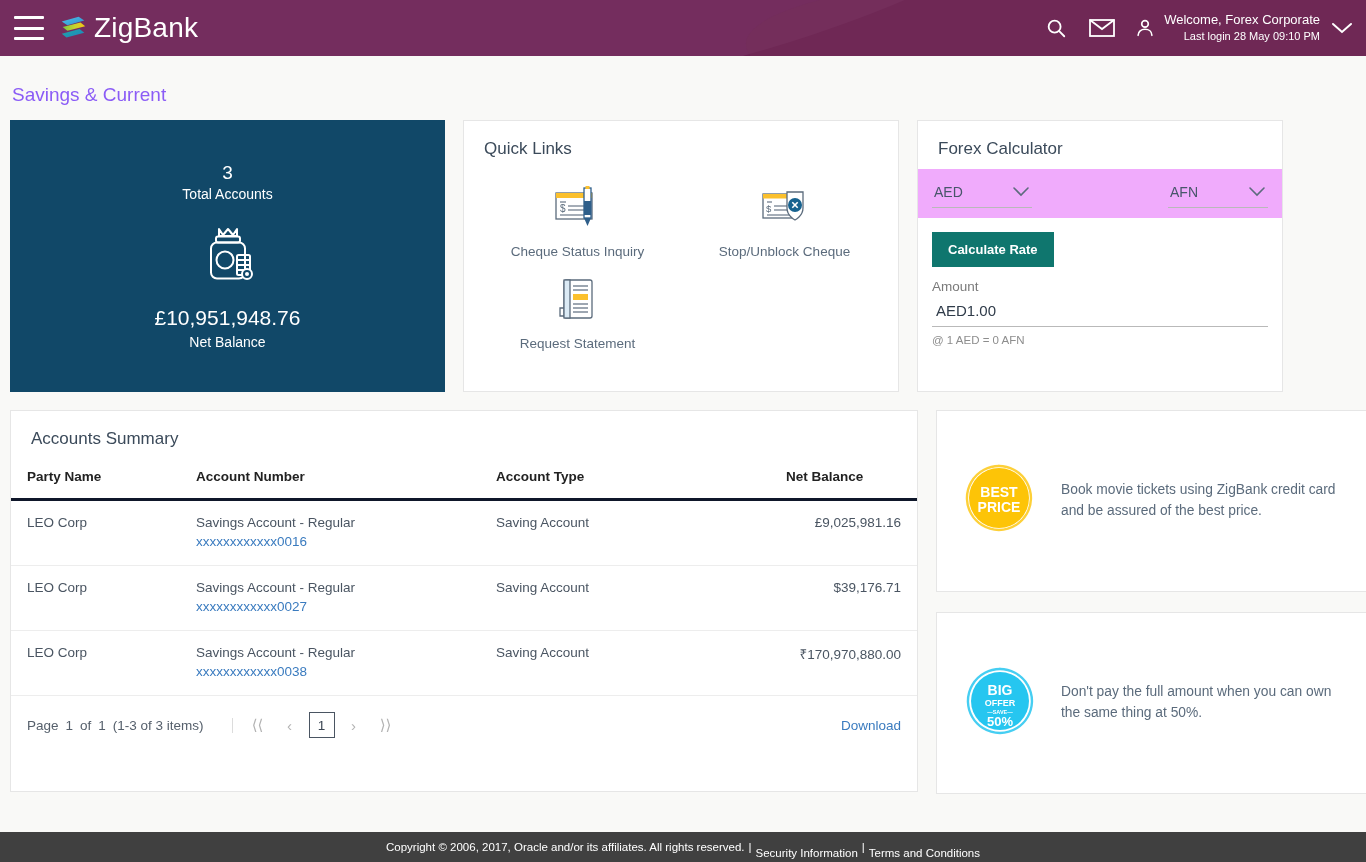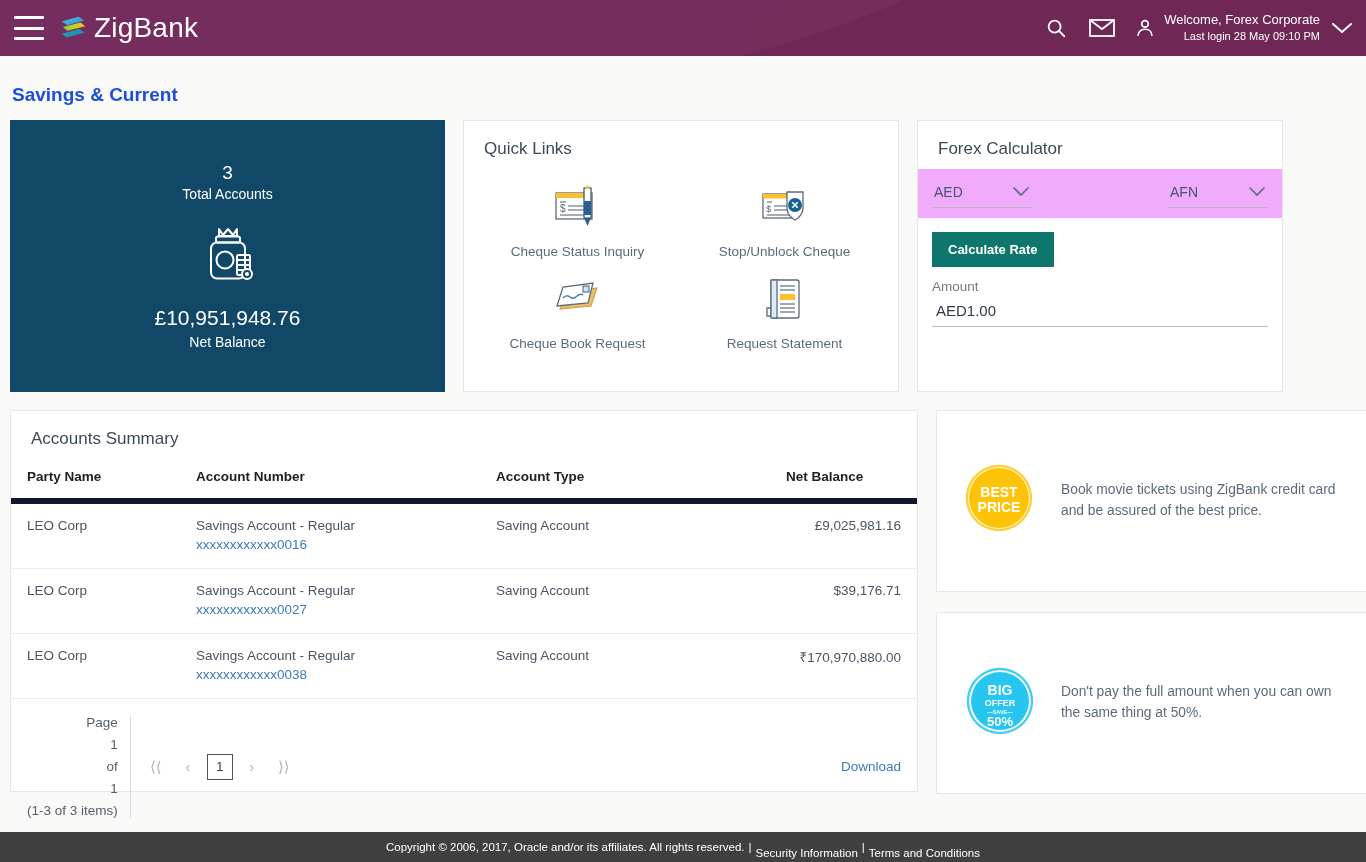--- a/index.html
+++ b/index.html
@@ -51,21 +51,21 @@
   .hdr-icon-btn { width: 40px; height: 40px; display:flex; align-items:center; justify-content:center; cursor:pointer; }
   .user-block { display: flex; align-items: center; cursor: pointer; margin-left: 6px; }
   .user-avatar-icon { margin-right: 8px; display:flex; align-items:center; }
   .user-text { color: #fff; text-align: right; line-height: 1.15; }
   .welcome-line { font-size: 13px; }
   .lastlogin-line { font-size: 11px; margin-top: 2px; }
   .user-caret { margin-left: 10px; display:flex; align-items:center; }
 
   
   .page { padding: 0 10px; }
-  .page-title { font-size: 19px; color: #1d4ed8; padding: 28px 2px 14px 2px; font-weight: 700; }
+  .page-title { font-size: 19px; color: #8b5cf6; padding: 28px 2px 14px 2px; font-weight: 400; }
 
   .row { display: flex; gap: 18px; align-items: flex-start; }
   .col-left { width: 908px; flex: none; }
   .col-right { width: 438px; flex: none; }
 
   .top-row { display: flex; gap: 18px; }
 
   
   .balance-card {
     width: 435px; height: 272px;
@@ -127,36 +127,36 @@
     padding: 2px 2px 7px 4px;
   }
   .rate-note { font-size: 11.5px; color: #8d8d8d; margin-top: 7px; }
 
   
   .accounts { margin-top: 18px; height: 382px; display: flex; flex-direction: column; }
   table.acct { width: 100%; border-collapse: collapse; }
   table.acct th {
     text-align: left; font-size: 13.5px; color: #222; font-weight: bold;
     padding: 10px 0 14px 0;
-    border-bottom: 6px solid #0f172a;
+    border-bottom: 3px solid #0f172a;
   }
   table.acct td {
     font-size: 13.5px; color: #4a5562;
     padding: 14px 0 16px 0;
     border-bottom: 1px solid #ededed;
     vertical-align: top;
   }
   .c-party { width: 185px; padding-left: 16px !important; }
   .c-acct  { width: 300px; }
   .c-type  { width: 290px; }
   .c-bal   { text-align: right; padding-right: 16px !important; }
   .acct-link { color: #3a7bbf; display: block; margin-top: 4px; cursor: pointer; }
 
   .pager { display: flex; align-items: center; padding: 16px 16px 0 16px; font-size: 13.5px; color: #56606c; }
-  .pg-text { display: flex; gap: 7px; align-items: flex-end; padding-right: 12px; border-right: 1px solid #dcdcdc; flex-direction: column; }
+  .pg-text { display: flex; gap: 7px; align-items: flex-end; padding-right: 28px; border-right: 1px solid #dcdcdc; }
   .pg-ctrls { display: flex; align-items: center; gap: 6px; padding-left: 12px; }
   .pg-btn { width: 26px; height: 26px; display:flex; align-items:center; justify-content:center; color:#b3b3b3; font-size: 15px; cursor: pointer; }
   .pg-num { width: 26px; height: 26px; border: 1px solid #4a5562; display:flex; align-items:center; justify-content:center; font-size: 13.5px; color:#3b4653; cursor:pointer; }
   .download { margin-left: auto; color: #3a7bbf; font-size: 13.5px; cursor: pointer; }
 
   
   .promo { margin-top: 18px; height: 182px; display: flex; align-items: center; padding: 0 26px; gap: 24px; }
   .promo2 { margin-top: 20px; }
   .promo-badge { flex: none; }
   .promo-text { font-size: 13.8px; color: #5b6b7c; line-height: 1.5; }
@@ -305,31 +305,20 @@
               <line x1="10" y1="32" x2="35" y2="32" stroke="#5b6b7c" stroke-width="1.1"></line>
               <path d="M30 9 L46 9 L46 25 C46 33 38 37 38 37 C38 37 30 33 30 25 Z" fill="#fff" stroke="#5b6b7c" stroke-width="1.3"></path>
               <circle cx="38" cy="22" r="7" fill="#17628f"></circle>
               <line x1="35.3" y1="19.3" x2="40.7" y2="24.7" stroke="#fff" stroke-width="1.6"></line>
               <line x1="40.7" y1="19.3" x2="35.3" y2="24.7" stroke="#fff" stroke-width="1.6"></line>
             </svg>
           </span>
           <span class="ql-label">Stop/Unblock Cheque</span>
         </div>
 
-        <div class="ql-item">
-          <span class="ql-icon">
-            <svg width="56" height="48" viewBox="0 0 56 48" fill="none">
-              <path d="M10 34 L18 18 L47 13 L41 31 Z" fill="#e8c06a" stroke="#c9a14c" stroke-width="1.2"></path>
-              <path d="M7 31 L13 12 L43 8 L38 28 Z" fill="#fff" stroke="#5b6b7c" stroke-width="1.3"></path>
-              <path d="M13 23 q4 -4 7 -1 q3 3 7 -1 q3 -3 6 -1" stroke="#3d7fb5" stroke-width="1.4" fill="none"></path>
-              <rect x="33" y="11" width="6" height="6" fill="#cfe4f2" stroke="#5b6b7c" stroke-width="1.1"></rect>
-            </svg>
-          </span>
-          <span class="ql-label">Cheque Book Request</span>
-        </div>
 
         <div class="ql-item">
           <span class="ql-icon">
             <svg width="56" height="48" viewBox="0 0 56 48" fill="none">
               <rect x="14" y="5" width="28" height="38" rx="2" fill="#fff" stroke="#5b6b7c" stroke-width="1.3"></rect>
               <rect x="14" y="5" width="6" height="38" fill="#dbeaf5" stroke="#5b6b7c" stroke-width="1.3"></rect>
               <path d="M14 33 L10 33 L10 41 L14 41" stroke="#5b6b7c" stroke-width="1.3" fill="none"></path>
               <line x1="23" y1="11" x2="38" y2="11" stroke="#5b6b7c" stroke-width="1.2"></line>
               <line x1="23" y1="15" x2="38" y2="15" stroke="#5b6b7c" stroke-width="1.2"></line>
               <rect x="23" y="19" width="15" height="6" fill="#fbc02d"></rect>
@@ -361,20 +350,21 @@
             <svg width="18" height="11" viewBox="0 0 18 11" fill="none" stroke="#5c6b7d" stroke-width="1.6">
               <polyline points="2,2 9,9 16,2" stroke-linecap="round"></polyline>
             </svg>
           </span>
         </div>
       </div>
       <div class="forex-body">
         <button class="btn-calc">Calculate Rate</button>
         <div class="amt-label">Amount</div>
         <div class="amt-value">AED1.00</div>
+        <div class="rate-note">@ 1 AED = 0 AFN</div>
       </div>
     </div>
   </div>
 
   <div class="row">
 
     <div class="col-left">
       <div class="card accounts">
         <div class="card-title">Accounts Summary</div>
 

